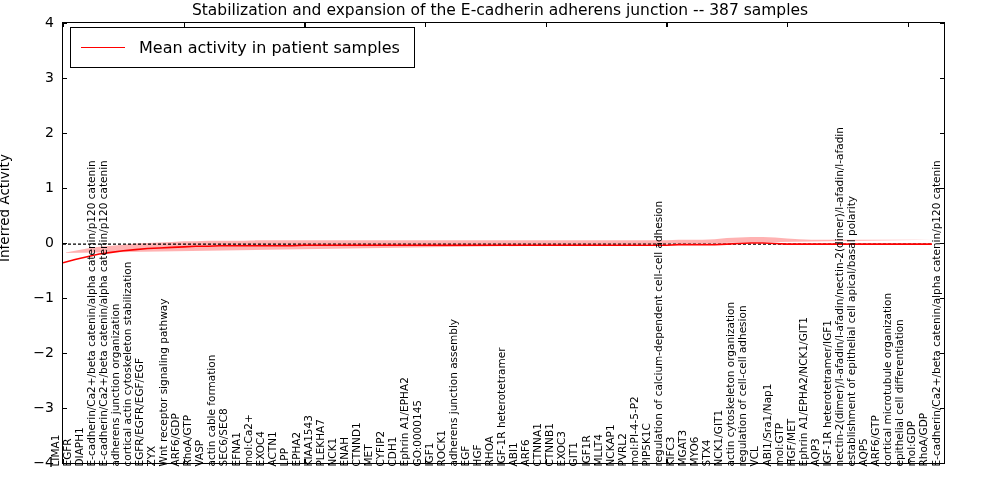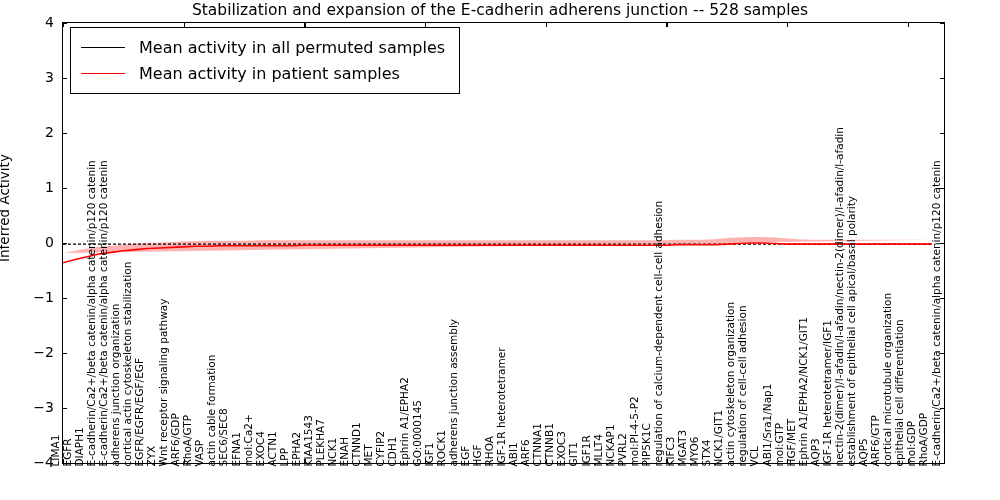--- a/index.html
+++ b/index.html
@@ -62,21 +62,21 @@
   .legend-row{display:flex;align-items:center;height:26px;}
   .legend-swatch{width:44px;height:0;border-top:1.6px solid #000;margin-right:14px;}
   .legend-swatch.red{border-top-color:#ff0000;}
   .legend-text{font-size:16px;color:#000;white-space:nowrap;}
 </style>
 </head>
 <body>
 
 <div id="root">
 
-  <div id="chart-title">Stabilization and expansion of the E-cadherin adherens junction -- 528 samples</div>
+  <div id="chart-title">Stabilization and expansion of the E-cadherin adherens junction -- 387 samples</div>
 
   <div id="y-axis-label">Inferred Activity</div>
 
   <div id="y-ticks">
       <div class="ytick-label" style="left: 20px; width: 34px; right: auto; top: 14px;">4</div>
       <div class="ytick-mark" style="top: 23px;"></div>
       <div class="ytick-mark-r" style="top: 23px;"></div>
       <div class="ytick-label" style="left: 20px; width: 34px; right: auto; top: 69px;">3</div>
       <div class="ytick-mark" style="top: 78px;"></div>
       <div class="ytick-mark-r" style="top: 78px;"></div>
@@ -204,22 +204,18 @@
       <div class="xcat" style="left: 880.158px;">ARF6/GTP</div>
       <div class="xcat" style="left: 892.226px;">cortical microtubule organization</div>
       <div class="xcat" style="left: 904.295px;">epithelial cell differentiation</div>
       <div class="xcat" style="left: 916.363px;">mol:GDP</div>
       <div class="xcat" style="left: 928.432px;">RhoA/GDP</div>
       <div class="xcat" style="left: 940.5px;">E-cadherin/Ca2+/beta catenin/alpha catenin/p120 catenin</div>
     </div>
 
   <div id="legend">
     <div class="legend-row">
-      <span class="legend-swatch"></span>
-      <span class="legend-text">Mean activity in all permuted samples</span>
-    </div>
-    <div class="legend-row">
       <span class="legend-swatch red"></span>
       <span class="legend-text">Mean activity in patient samples</span>
     </div>
   </div>
 
 </div>
 
 </body></html>

